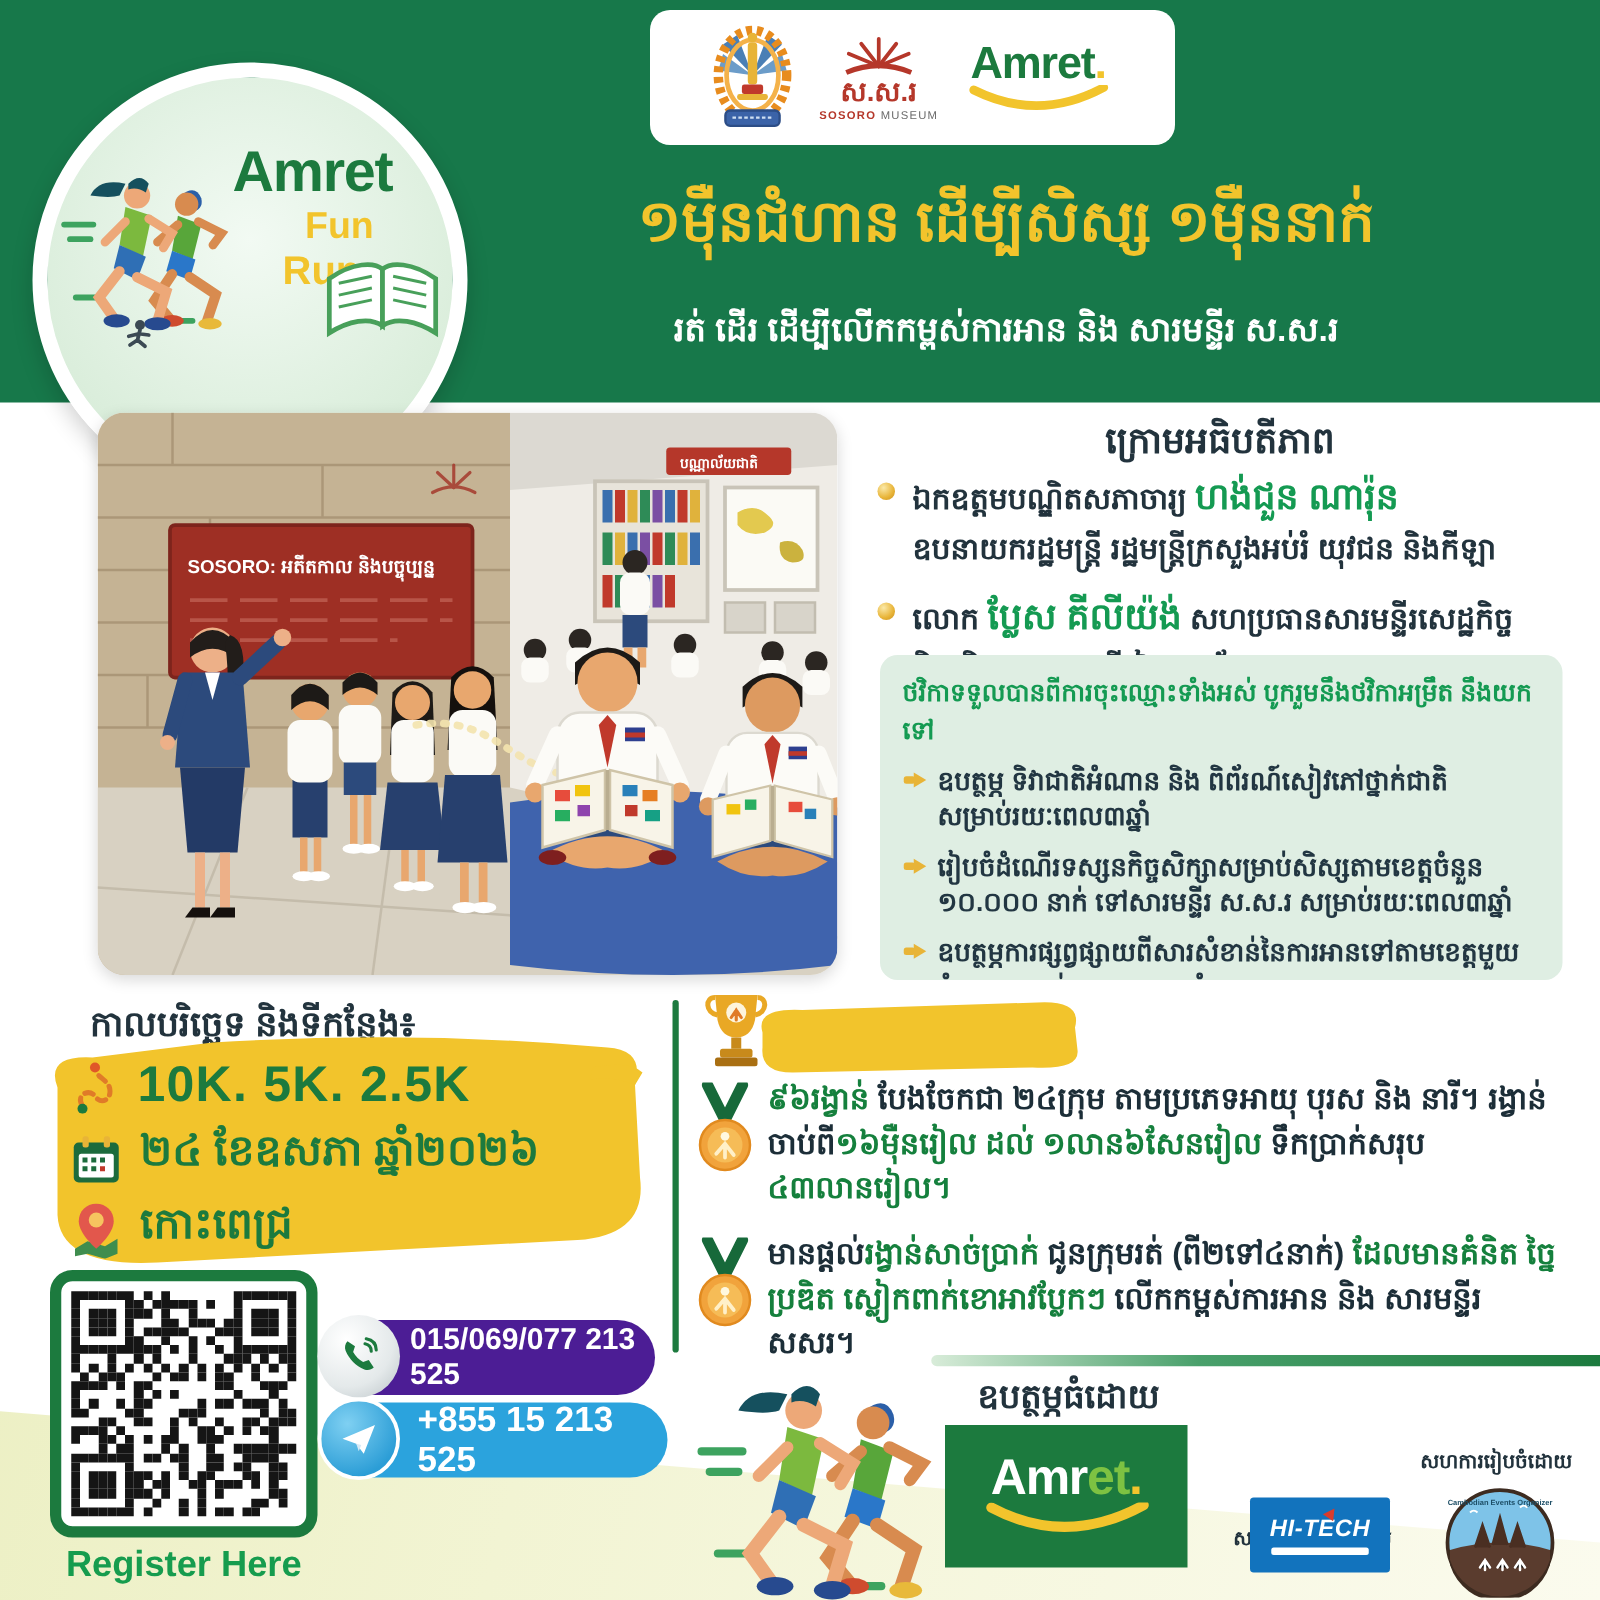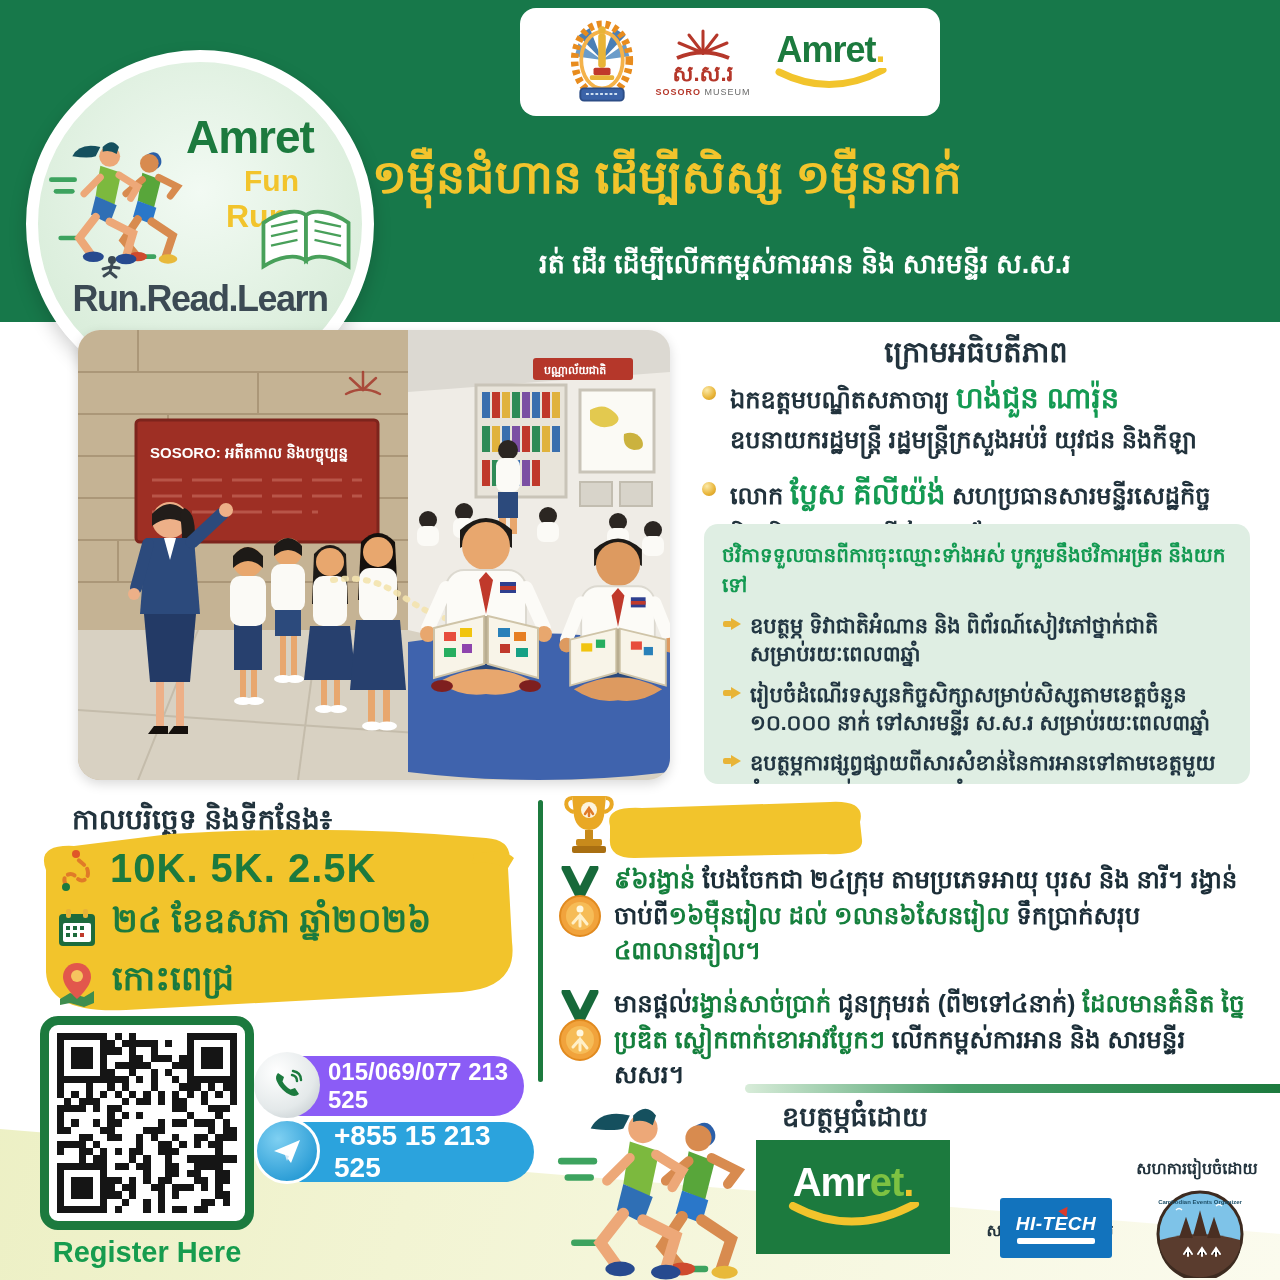--- a/index.html
+++ b/index.html
@@ -23,21 +23,21 @@
   .badge{left:26px;top:50px;width:348px;height:348px;border-radius:50%;
          background:radial-gradient(circle at 50% 40%,#f2faf3 0%,#d9edda 75%,#cfe8d2 100%);
          border:12px solid #ffffff;box-sizing:border-box;box-shadow:0 8px 18px rgba(0,0,0,.18);}
   .badge-amret{left:148px;top:48px;font-size:46px;font-weight:800;color:#1c7a3e;letter-spacing:-1px;}
   .badge-fun{left:206px;top:102px;font-size:30px;font-weight:800;color:#f2c42c;}
   .badge-run{left:188px;top:136px;font-size:32px;font-weight:800;color:#f2c42c;}
   .badge-tagline{left:0;top:216px;width:100%;text-align:center;font-size:36px;font-weight:800;
                  color:#3c4a54;letter-spacing:-1.5px;}
 
   
-  .main-title{left:372px;top:150px;width:866px;font-size:46px;font-weight:800;
+  .main-title{left:372px;top:150px;width:866px;text-align:center;font-size:46px;font-weight:800;
               color:#f2c42c;line-height:1.2;}
   .main-sub{left:372px;top:246px;width:866px;text-align:center;font-size:27px;font-weight:800;
             color:#ffffff;line-height:1.4;}
 
   
   .illus{left:78px;top:330px;width:592px;height:450px;border-radius:22px;overflow:hidden;
          box-shadow:0 4px 12px rgba(0,0,0,.15);}
 
   
   .patron-head{left:700px;top:334px;width:552px;text-align:center;font-size:29px;font-weight:800;color:#22333d;}
@@ -79,21 +79,21 @@
 
   
   .qr-wrap{left:40px;top:1016px;width:214px;height:214px;background:#fff;border:9px solid #1c7a3e;
            border-radius:18px;box-sizing:border-box;}
   #qr-grid{position:absolute;inset:8px;display:grid;grid-template-columns:repeat(25,1fr);grid-auto-rows:1fr;}
   #qr-grid i{display:block;} #qr-grid i.f{background:#151515;}
   .register{left:40px;top:1236px;width:214px;text-align:center;font-size:29px;font-weight:800;color:#169c4e;}
 
   
   .pill{height:60px;border-radius:30px;display:flex;align-items:center;color:#fff;font-weight:800;}
-  .pill-phone{left:262px;top:1056px;width:262px;background:#8b5cf6;font-size:24px;padding-left:66px;box-sizing:border-box;}
+  .pill-phone{left:262px;top:1056px;width:262px;background:#4c1d95;font-size:24px;padding-left:66px;box-sizing:border-box;}
   .pill-tg{left:262px;top:1122px;width:272px;background:#2ba3dd;font-size:28px;padding-left:72px;box-sizing:border-box;}
   .pill-ic{position:absolute;border-radius:50%;display:flex;align-items:center;justify-content:center;}
   .ic-phone{left:254px;top:1052px;width:66px;height:66px;
       background:radial-gradient(circle at 35% 30%,#ffffff,#e4e9ea 60%,#b9c2c6);}
   .ic-tg{left:254px;top:1118px;width:66px;height:66px;border:3px solid #fff;box-sizing:border-box;
       background:radial-gradient(circle at 35% 30%,#7fd0f2,#2b9dd6 75%);}
 
   
   .sponsor-head{left:782px;top:1100px;width:200px;font-size:27px;font-weight:800;color:#22333d;}
   .amret-box{left:756px;top:1140px;width:194px;height:114px;background:#1c7a3e;display:flex;flex-direction:column;
@@ -215,21 +215,20 @@
           <line x1="18" y1="50" x2="46" y2="44"></line>
         <line x1="92" y1="30" x2="64" y2="24"></line>
           <line x1="92" y1="40" x2="64" y2="34"></line>
           <line x1="92" y1="50" x2="64" y2="44"></line>
       </g>
     </svg>
     <svg class="abs" style="left:60px;top:194px" width="26" height="26" viewBox="0 0 26 26">
       <circle cx="14" cy="4" r="4" fill="#3c4a54"></circle>
       <path d="M14,8 L12,16 M12,16 L6,20 M12,16 L18,21 M13,11 L5,13 M13,11 L21,12" stroke="#3c4a54" stroke-width="3" stroke-linecap="round" fill="none"></path>
     </svg>
-    <div class="abs badge-tagline">Run.Read.Learn</div>
   </div>
 
   <div class="abs main-title">១ម៉ឺនជំហាន ដើម្បីសិស្ស ១ម៉ឺននាក់</div>
   <div class="abs main-sub">រត់ ដើរ ដើម្បីលើកកម្ពស់ការអាន និង សារមន្ទីរ ស.ស.រ</div>
 
   <div class="abs illus">
     <svg width="592" height="450" viewBox="0 0 592 450">
       <rect width="592" height="450" fill="#efece6"></rect>
       <polygon points="330,0 592,0 592,42 330,62" fill="#dcd9d2"></polygon>
       <rect x="0" y="0" width="330" height="450" fill="#c5b394"></rect>

